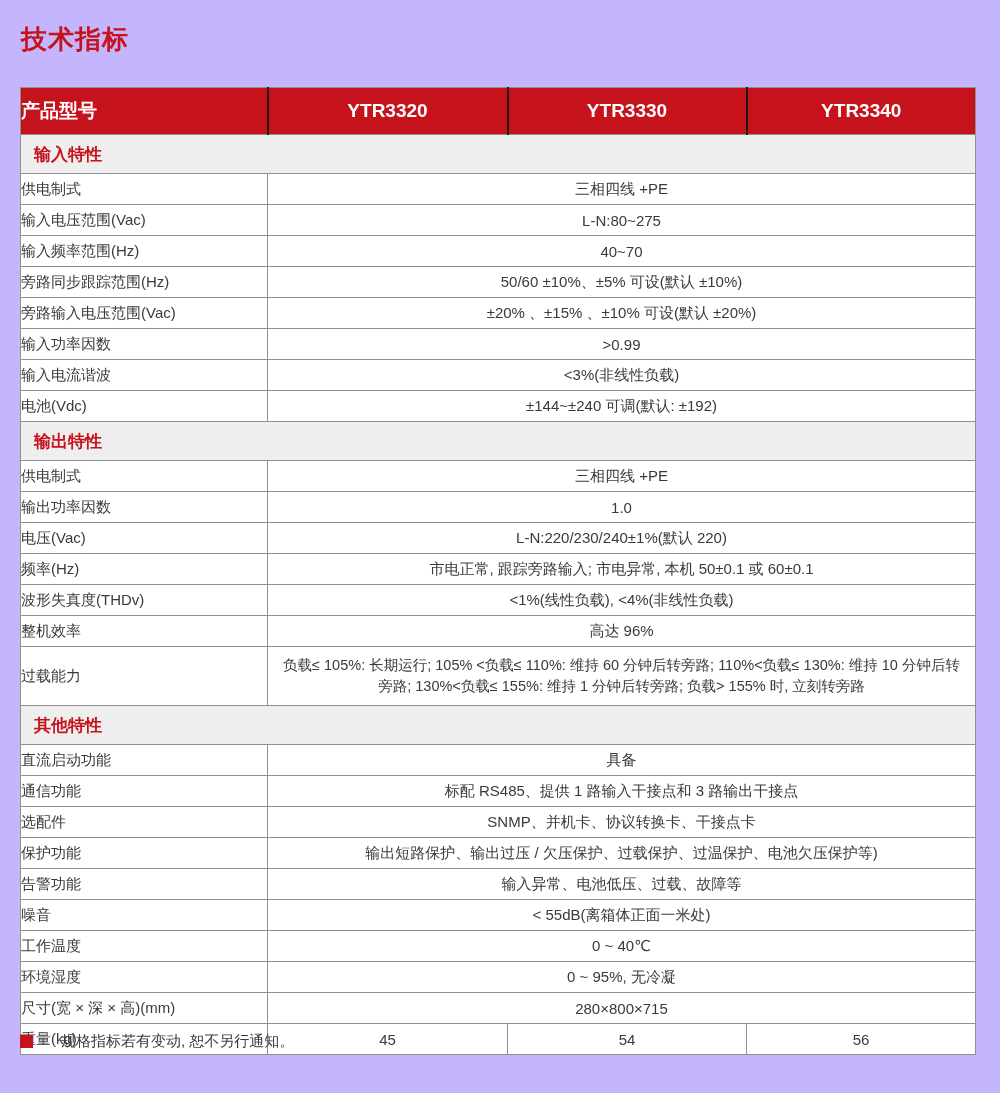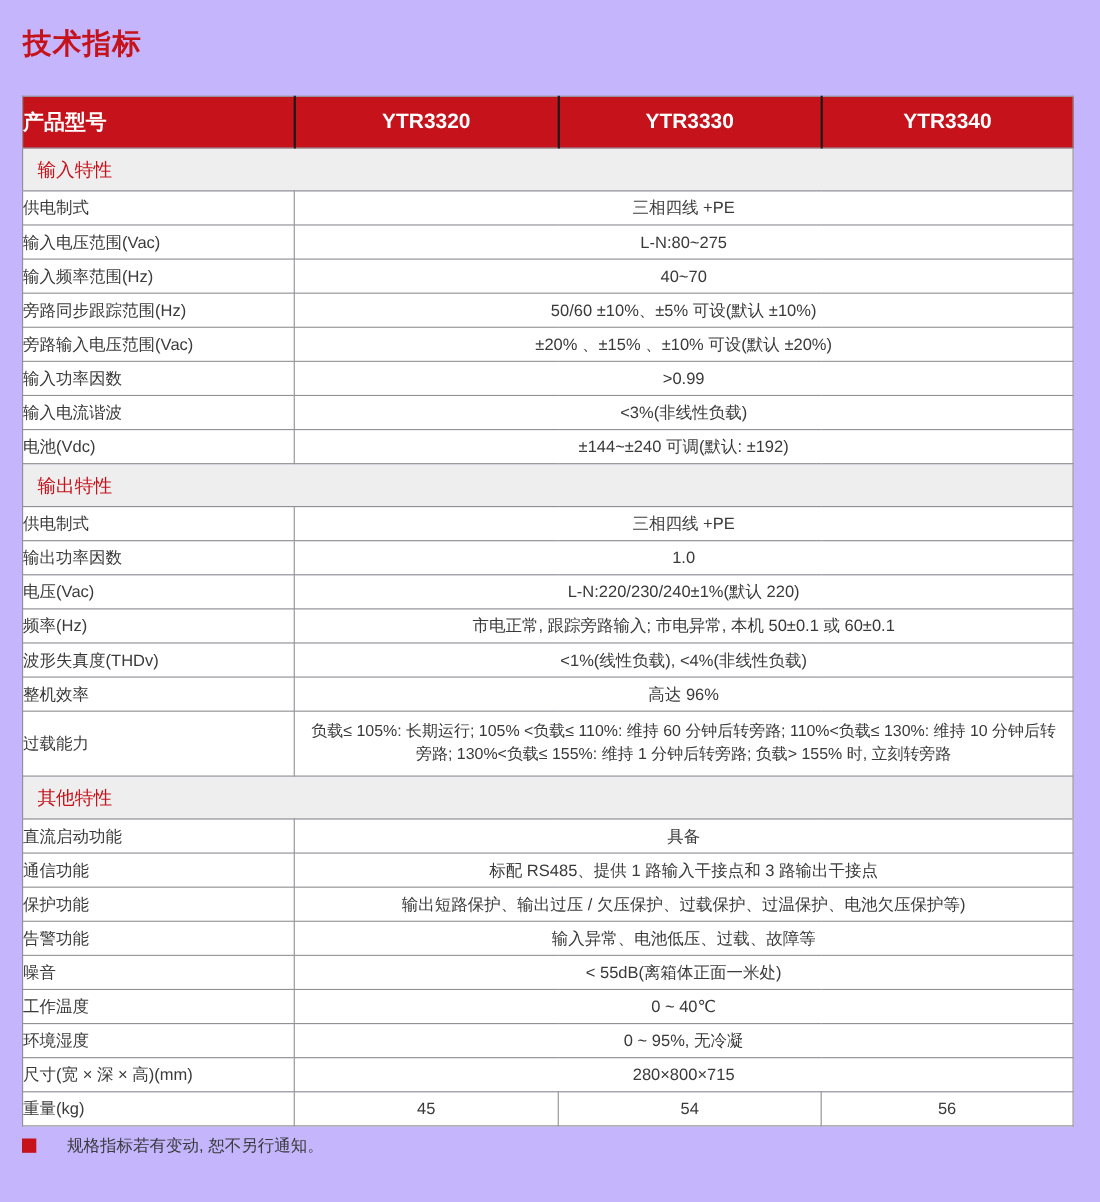--- a/index.html
+++ b/index.html
@@ -56,21 +56,21 @@
   th.model-col {
     text-align: center;
     border-left: 2px solid #1a1a1a;
   }
 
   
   tr.section-row td {
     background: #eeeeee;
     color: #c5121b;
     font-size: 17px;
-    font-weight: normal;
+    font-weight: bold;
     text-align: left;
     height: 38px;
     padding: 0 0 0 13px;
     border: 1px solid #8f8f8f;
     border-left: none;
     border-right: none;
   }
 
   
   tr.data-row td {
@@ -214,20 +214,24 @@
     </tr>
     <tr class="data-row">
       <td class="row-label">直流启动功能</td>
       <td class="row-value" colspan="3">具备</td>
     </tr>
     <tr class="data-row">
       <td class="row-label">通信功能</td>
       <td class="row-value" colspan="3">标配 RS485、提供 1 路输入干接点和 3 路输出干接点</td>
     </tr>
     <tr class="data-row">
+      <td class="row-label">选配件</td>
+      <td class="row-value" colspan="3">SNMP、并机卡、协议转换卡、干接点卡</td>
+    </tr>
+    <tr class="data-row">
       <td class="row-label">保护功能</td>
       <td class="row-value" colspan="3">输出短路保护、输出过压 / 欠压保护、过载保护、过温保护、电池欠压保护等)</td>
     </tr>
     <tr class="data-row">
       <td class="row-label">告警功能</td>
       <td class="row-value" colspan="3">输入异常、电池低压、过载、故障等</td>
     </tr>
     <tr class="data-row">
       <td class="row-label">噪音</td>
       <td class="row-value" colspan="3">&lt; 55dB(离箱体正面一米处)</td>

